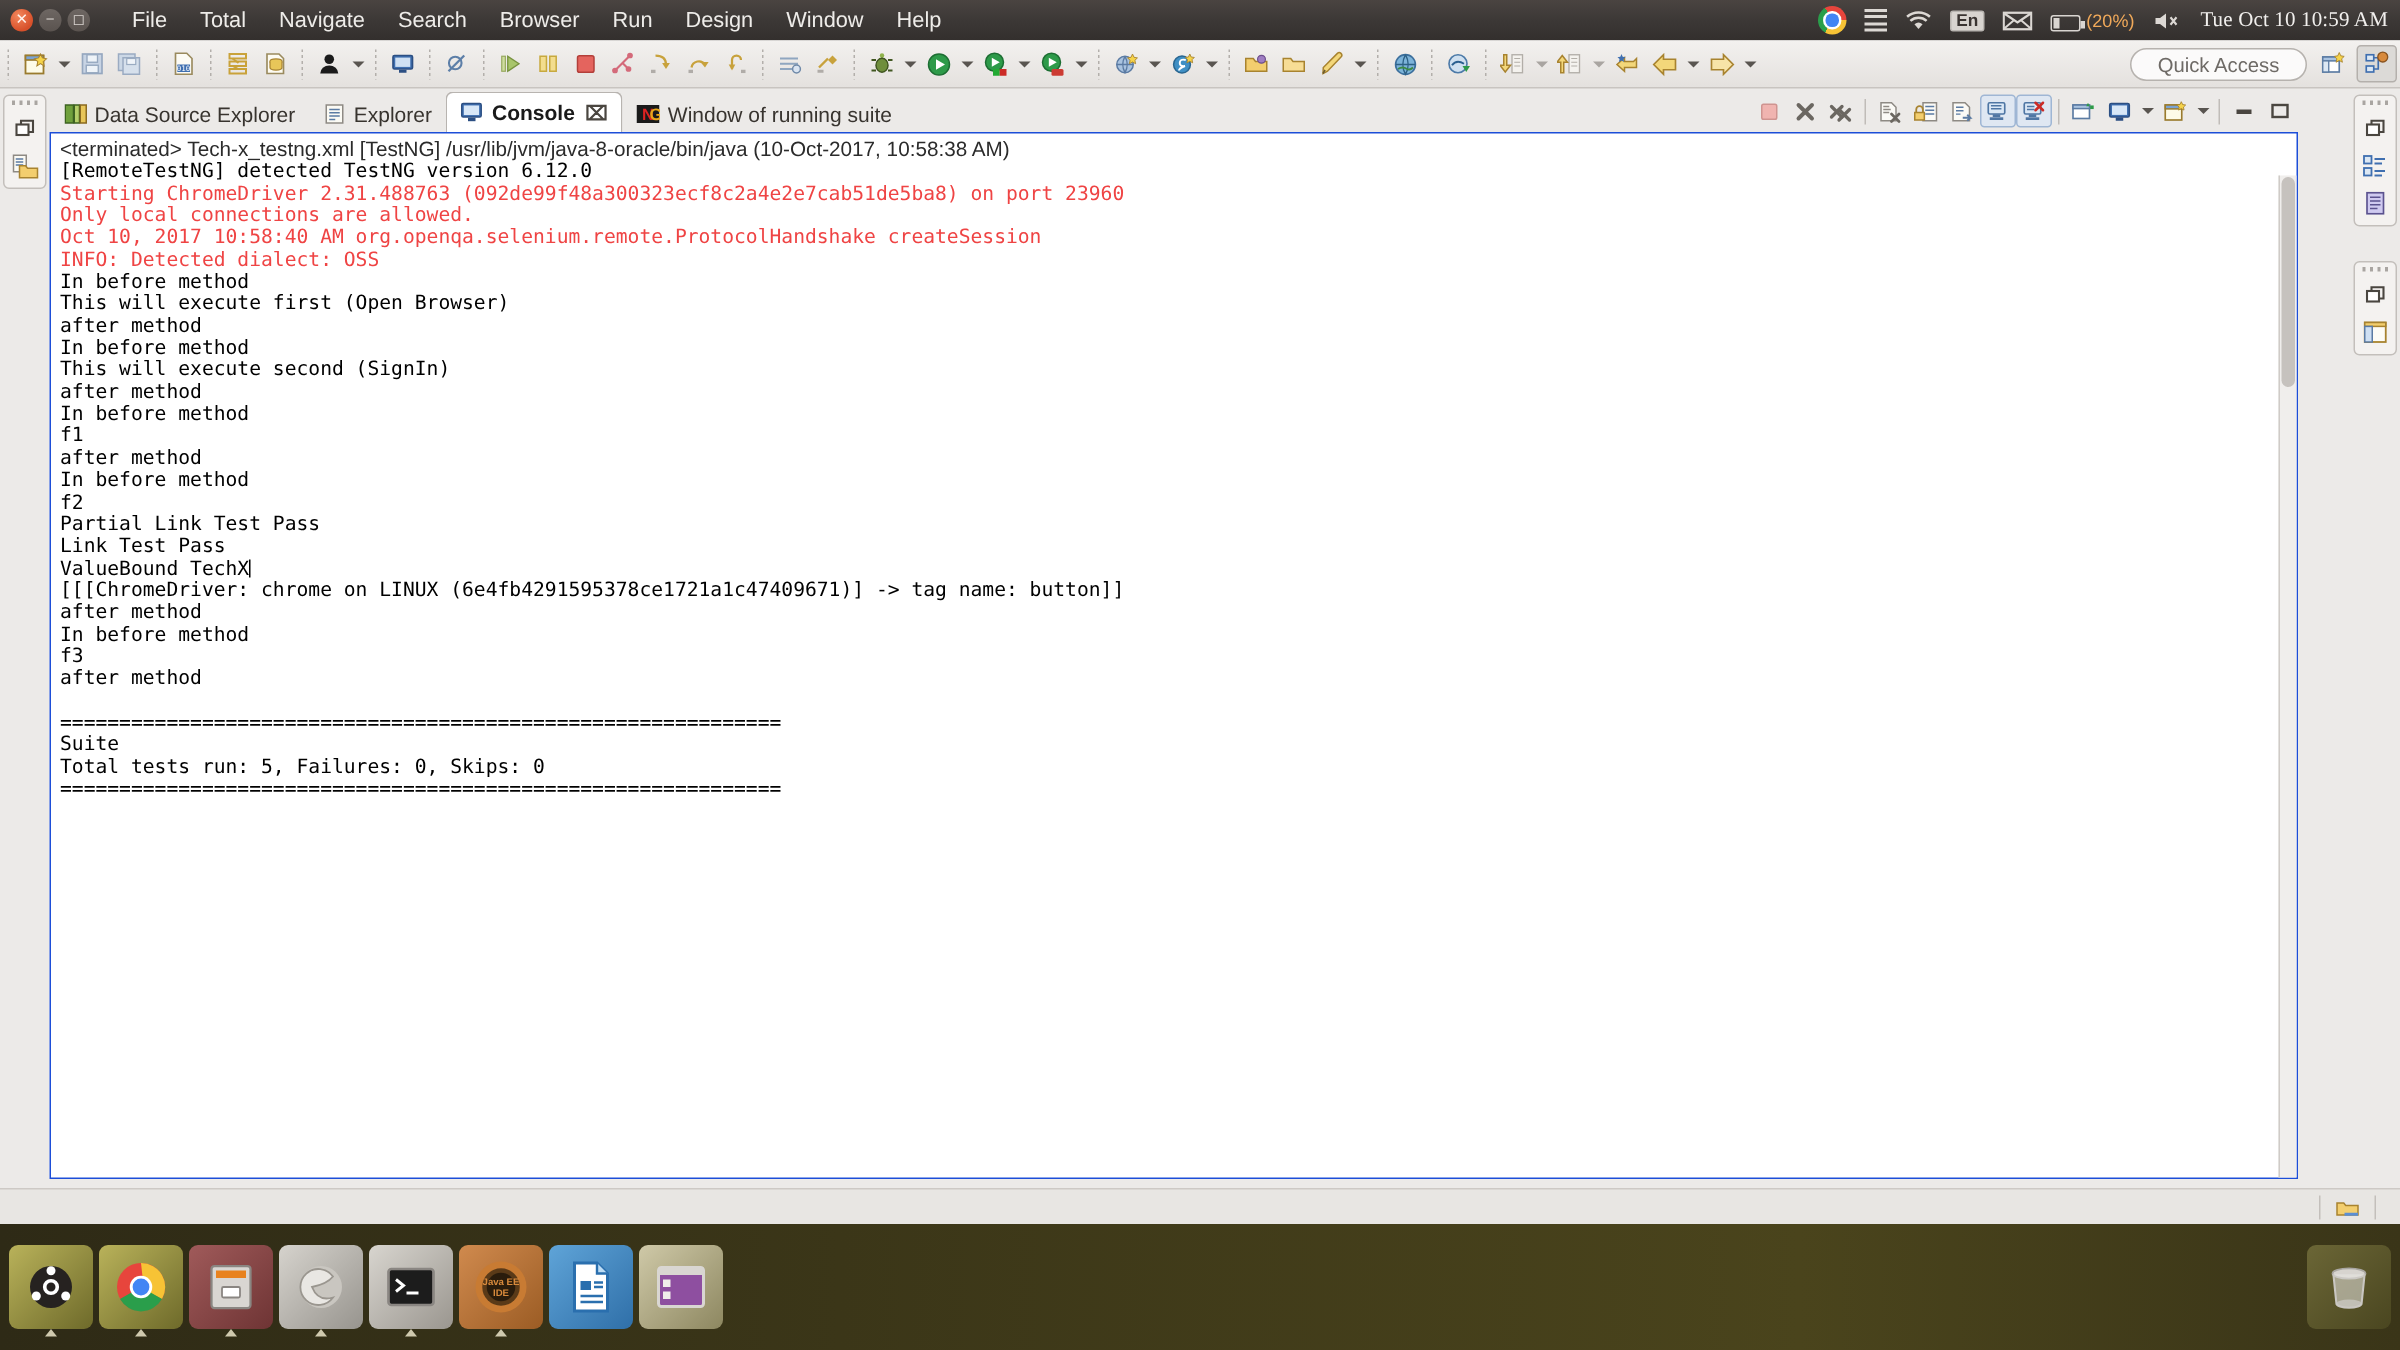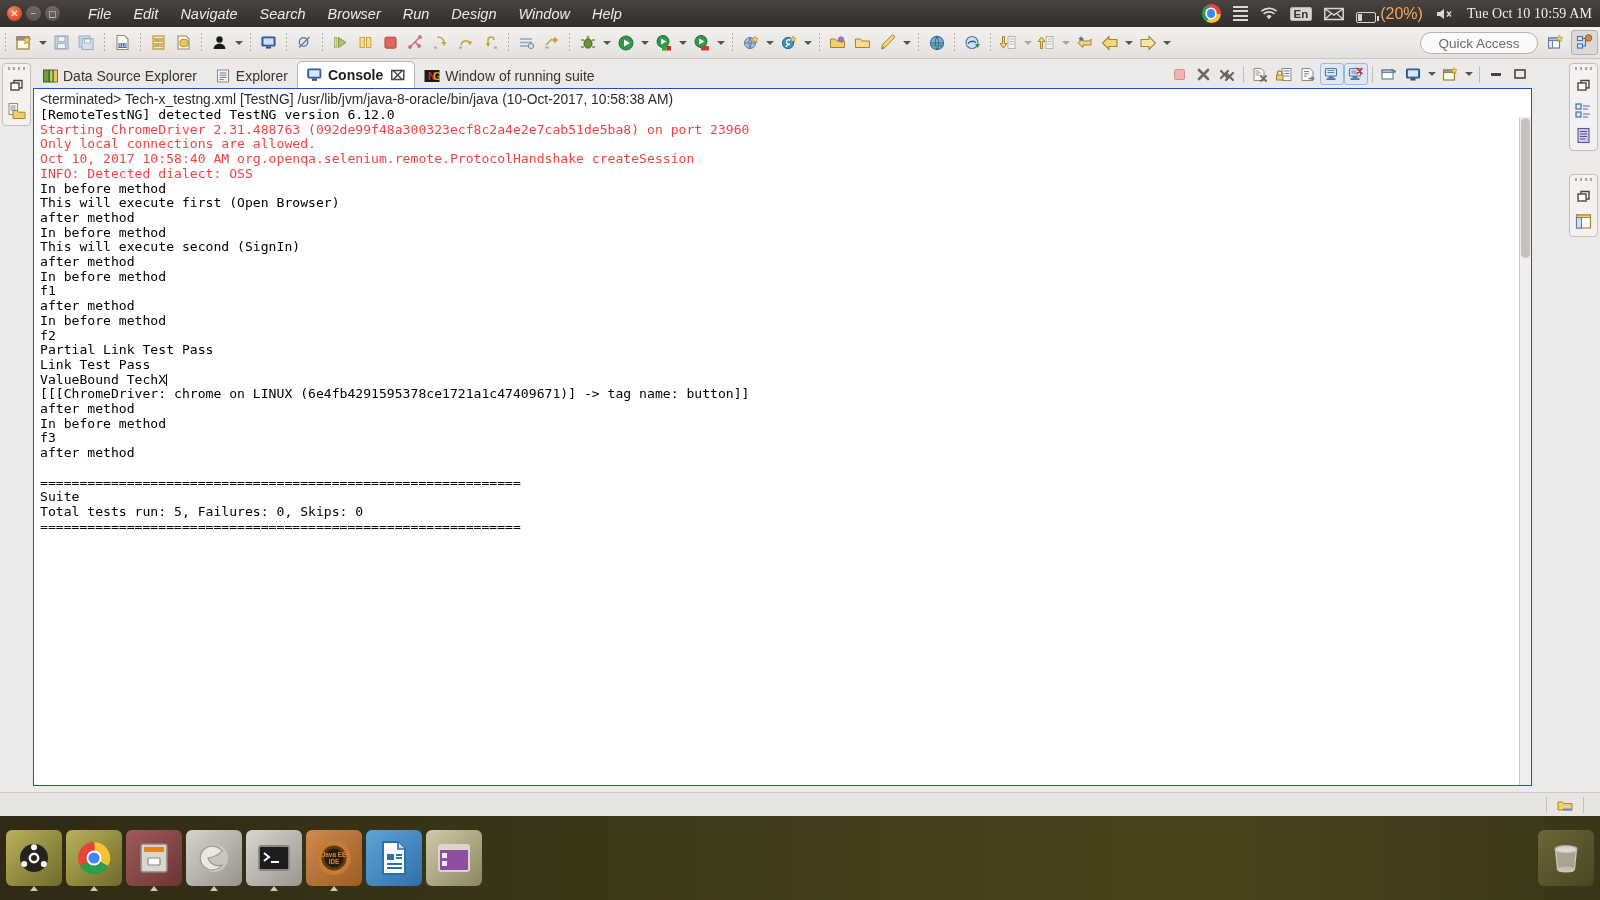--- a/index.html
+++ b/index.html
@@ -18,41 +18,41 @@
     color: #e8e6e3; font-size: 14.5px;
   }
   .win-ctrl-group { display: flex; align-items: center; gap: 4px; padding: 0 7px 0 7px; }
   .wc { width: 15px; height: 15px; border-radius: 50%; position: relative;
         display: flex; align-items: center; justify-content: center;
         font-size: 10px; line-height: 1; color: #3a3432; }
   .wc-close { background: radial-gradient(circle at 35% 30%, #f3875c, #d7502a 70%); color: #fff3ee; }
   .wc-min { background: linear-gradient(to bottom,#6e6763,#5a534f); color:#d9d4d0;}
   .wc-max { background: linear-gradient(to bottom,#6e6763,#5a534f); color:#d9d4d0;}
   .menubar { display: flex; align-items: center; gap: 0px; margin-left: 10px; }
-  .menubar .mi { padding: 3px 11px; font-size: 14.5px; color: #eeece9; cursor: default; font-style: italic; }
+  .menubar .mi { padding: 3px 11px; font-size: 14.5px; color: #eeece9; cursor: default; }
 
   .tray { position: absolute; right: 8px; top: 0; height: 27px; display: flex; align-items: center; gap: 12px; }
   .tray .ti { display: flex; align-items: flex-end; color: #e8e6e3; font-size: 13px; }
   .tray .clock { font-size: 14px; color: #f1efed; letter-spacing: 0.1px; font-family: Liberation Serif, serif; }
   .chrome-ic { width: 19px; height: 19px; border-radius: 50%;
     background:
       conic-gradient(from -30deg, #e7453c 0deg 120deg, #f7c335 120deg 240deg, #2a9e4b 240deg 360deg);
     position: relative; }
   .chrome-ic::after { content:''; position:absolute; left:50%; top:50%;
     width:8.5px; height:8.5px; margin:-4.25px 0 0 -4.25px; border-radius:50%;
     background:#4285f4; box-shadow: 0 0 0 1.6px #fff; }
   .list-ic { display:flex; flex-direction:column; gap:2.2px; }
   .list-ic i { display:block; width:15px; height:2.2px; background:#dcd8d4; }
   .en-box { border:1px solid #b9b5b1; background:#d8d4d0; color:#3a3432;
     font-size:11.5px; padding:0px 3px; border-radius:2px; font-weight:600; }
   .batt { display:flex; align-items:center; gap:4px;}
   .batt-body { width:20px; height:11px; border:1.6px solid #d9d5d1; border-radius:2px; position:relative; }
   .batt-body::after{content:'';position:absolute;right:-4px;top:3px;width:2.5px;height:5px;background:#d9d5d1;}
   .batt-fill{position:absolute;left:1px;top:1px;bottom:1px;width:22%;background:#d9d5d1;}
-  .pct { color:#f0a95a; font-size:16px; }
+  .pct { color:#f0a95a; font-size:12px; }
 
   
   .eclipse-win { position:absolute; left:0; top:27px; width:1600px; height:789px; background:#eceae8; }
   .toolbar { position:absolute; left:0; top:0; width:1600px; height:32px;
     background: linear-gradient(to bottom,#f3f1ef,#e4e1de);
     border-bottom:1px solid #c8c4c0; display:flex; align-items:center; }
   .tb-sep { width:1px; height:20px; margin:0 5px;
     background: repeating-linear-gradient(to bottom,#b3afab 0 2px,transparent 2px 4px); }
   .tb-btn { width:25px; height:24px; display:flex; align-items:center; justify-content:center;
     position:relative; cursor:default; }
@@ -133,21 +133,21 @@
 <body>
 
 <div class="top-panel">
   <div class="win-ctrl-group">
     <div class="wc wc-close">✕</div>
     <div class="wc wc-min">−</div>
     <div class="wc wc-max">◻</div>
   </div>
   <div class="menubar">
     <div class="mi">File</div>
-    <div class="mi">Edit</div>
+    <div class="mi">Total</div>
     <div class="mi">Navigate</div>
     <div class="mi">Search</div>
     <div class="mi">Browser</div>
     <div class="mi">Run</div>
     <div class="mi">Design</div>
     <div class="mi">Window</div>
     <div class="mi">Help</div>
   </div>
   <div class="tray">
     <div class="ti">

